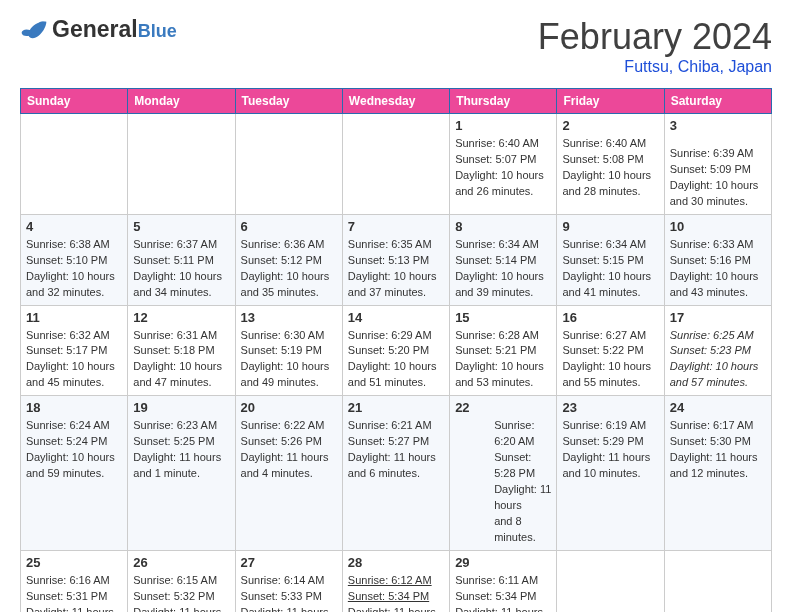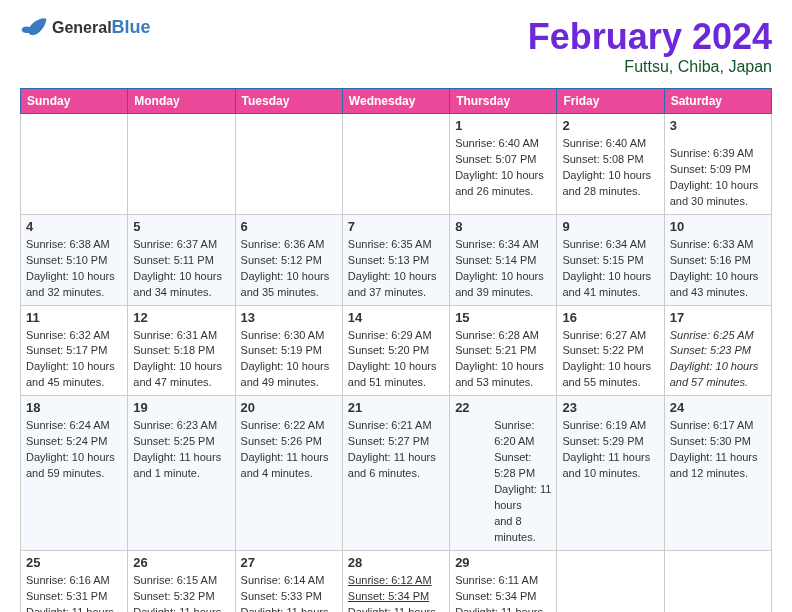--- a/index.html
+++ b/index.html
@@ -23,26 +23,26 @@
     }
     .logo-bird {
       width: 28px;
       height: 22px;
     }
     .title-block {
       text-align: right;
     }
     .calendar-title {
       font-size: 36px;
-      font-weight: bold;
-      color: #6d28d9;
+      font-weight: normal;
+      color: #404040;
     }
     .calendar-subtitle {
       font-size: 16px;
-      color: #14532d;
+      color: #1d4ed8;
     }
     table {
       width: 100%;
       border-collapse: collapse;
       font-size: 11px;
     }
     thead th {
       background-color: #ec4899;
       color: #fff;
       padding: 5px 6px;
@@ -87,21 +87,21 @@
 <body>
 
 <div class="header-section">
   <div class="logo">
     <svg class="logo-bird" viewBox="0 0 40 32" xmlns="http://www.w3.org/2000/svg">
       <path d="M38 4 C30 2, 18 8, 14 16 C10 22, 12 28, 18 28 C24 28, 30 22, 34 16 C36 12, 38 8, 38 4Z" fill="#3a7abf"></path>
       <path d="M14 16 C8 14, 2 16, 2 20 C2 24, 8 26, 14 24 C18 22, 18 18, 14 16Z" fill="#3a7abf"></path>
       <path d="M36 6 C34 4, 30 4, 28 6" stroke="#3a7abf" stroke-width="2" fill="none"></path>
     </svg>
     <div>
-      <span style="font-size:16px;font-weight:bold;color:#333;">General</span><span style="font-size:18px;font-weight:bold;color:#3a7abf;">Blue</span>
+      <span style="font-size:23px;font-weight:bold;color:#333;">General</span><span style="font-size:18px;font-weight:bold;color:#3a7abf;">Blue</span>
     </div>
   </div>
   <div class="title-block">
     <div class="calendar-title">February 2024</div>
     <div class="calendar-subtitle">Futtsu, Chiba, Japan</div>
   </div>
 </div>
 
 <table>
   <thead>

